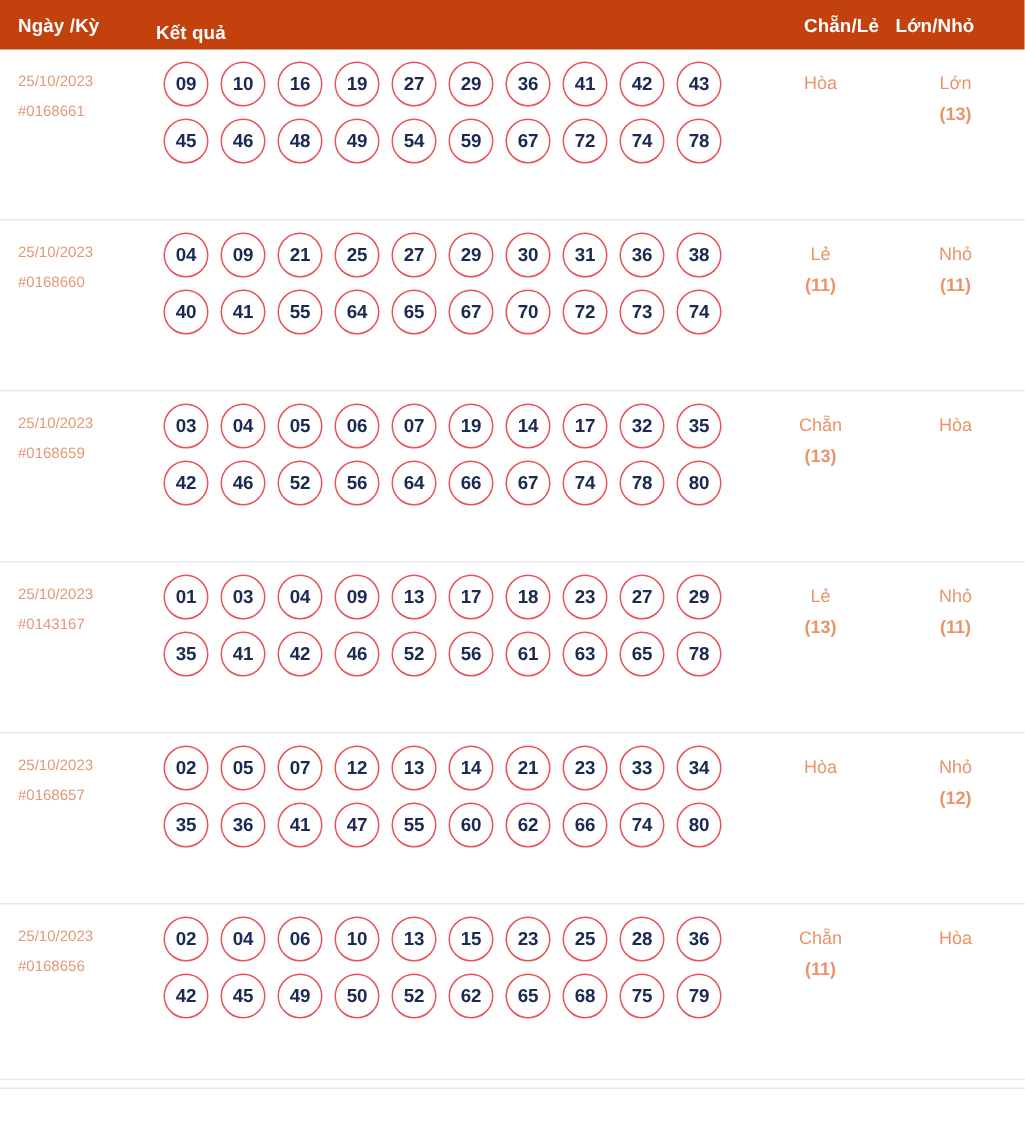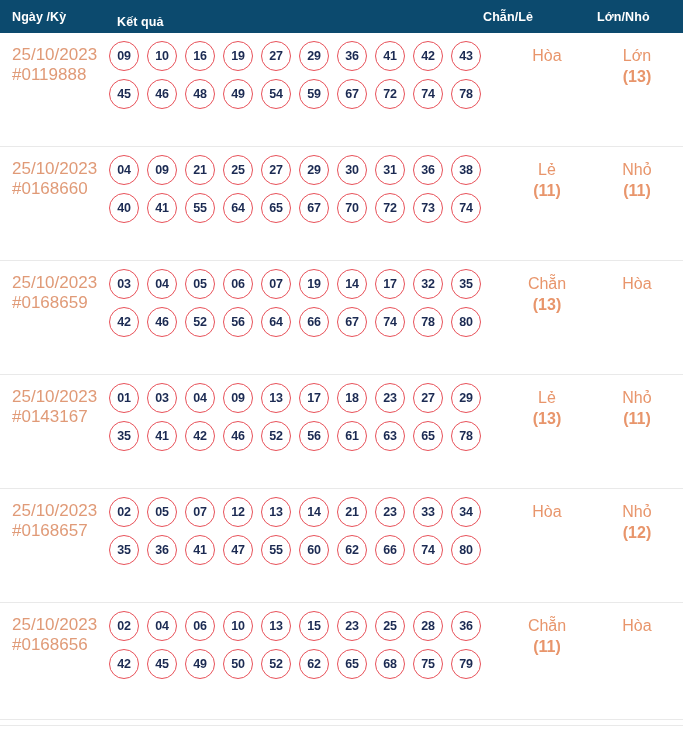--- a/index.html
+++ b/index.html
@@ -17,55 +17,55 @@
   #app {
     width: 683px;
     height: 754px;
     position: relative;
     background: #ffffff;
   }
 
   
   .table-header {
     height: 33px;
-    background: #0c4a6e;
+    background: #c2410c;
     display: flex;
     align-items: center;
     position: relative;
   }
   .th {
     color: #ffffff;
     font-size: 12.5px;
     font-weight: bold;
     letter-spacing: 0.1px;
     white-space: nowrap;
   }
   .th-date   { position: absolute; left: 12px; }
-  .th-result { position: absolute; left: 117px; margin-top: 11px; }
-  .th-oe     { position: absolute; left: 483px; width: 80px; }
+  .th-result { position: absolute; left: 104px; margin-top: 11px; }
+  .th-oe     { position: absolute; left: 521px; width: 80px; text-align: center; }
   .th-bs     { position: absolute; left: 597px; width: 80px; text-align: left; }
 
   
   .row {
     position: relative;
     height: 114px;
     border-bottom: 1px solid #e9e9e9;
     box-sizing: border-box;
   }
   .row:last-of-type {
     height: 117px;
   }
 
   .cell-date {
     position: absolute;
     left: 12px;
     top: 12px;
     width: 84px;
     color: #e09a77;
-    font-size: 17px;
+    font-size: 10px;
     line-height: 20px;
   }
   .date-line, .id-line { display: block; white-space: nowrap; }
 
   .cell-results {
     position: absolute;
     left: 109px;
     top: 8px;
     width: 396px;
   }
@@ -90,21 +90,21 @@
     flex: 0 0 auto;
     letter-spacing: -0.2px;
   }
 
   .cell-oe, .cell-bs {
     position: absolute;
     top: 12px;
     width: 80px;
     text-align: center;
     color: #e8956b;
-    font-size: 16px;
+    font-size: 12px;
     line-height: 21px;
   }
   .cell-oe { left: 507px; }
   .cell-bs { left: 597px; text-align: center; }
   .verdict { display: block; }
   .count { display: block; font-weight: bold; }
   .count:empty { display: none; }
 
   .bottom-rule {
     position: absolute;
@@ -124,21 +124,21 @@
     <span class="th th-date">Ngày /Kỳ</span>
     <span class="th th-result">Kết quả</span>
     <span class="th th-oe">Chẵn/Lẻ</span>
     <span class="th th-bs">Lớn/Nhỏ</span>
   </div>
 
   <div id="rows-container">
       <div class="row">
         <div class="cell-date">
           <span class="date-line">25/10/2023</span>
-          <span class="id-line">#0119888</span>
+          <span class="id-line">#0168661</span>
         </div>
         <div class="cell-results">
           <div class="num-row">
             <span class="ball">09</span>
             <span class="ball">10</span>
             <span class="ball">16</span>
             <span class="ball">19</span>
             <span class="ball">27</span>
             <span class="ball">29</span>
             <span class="ball">36</span>

